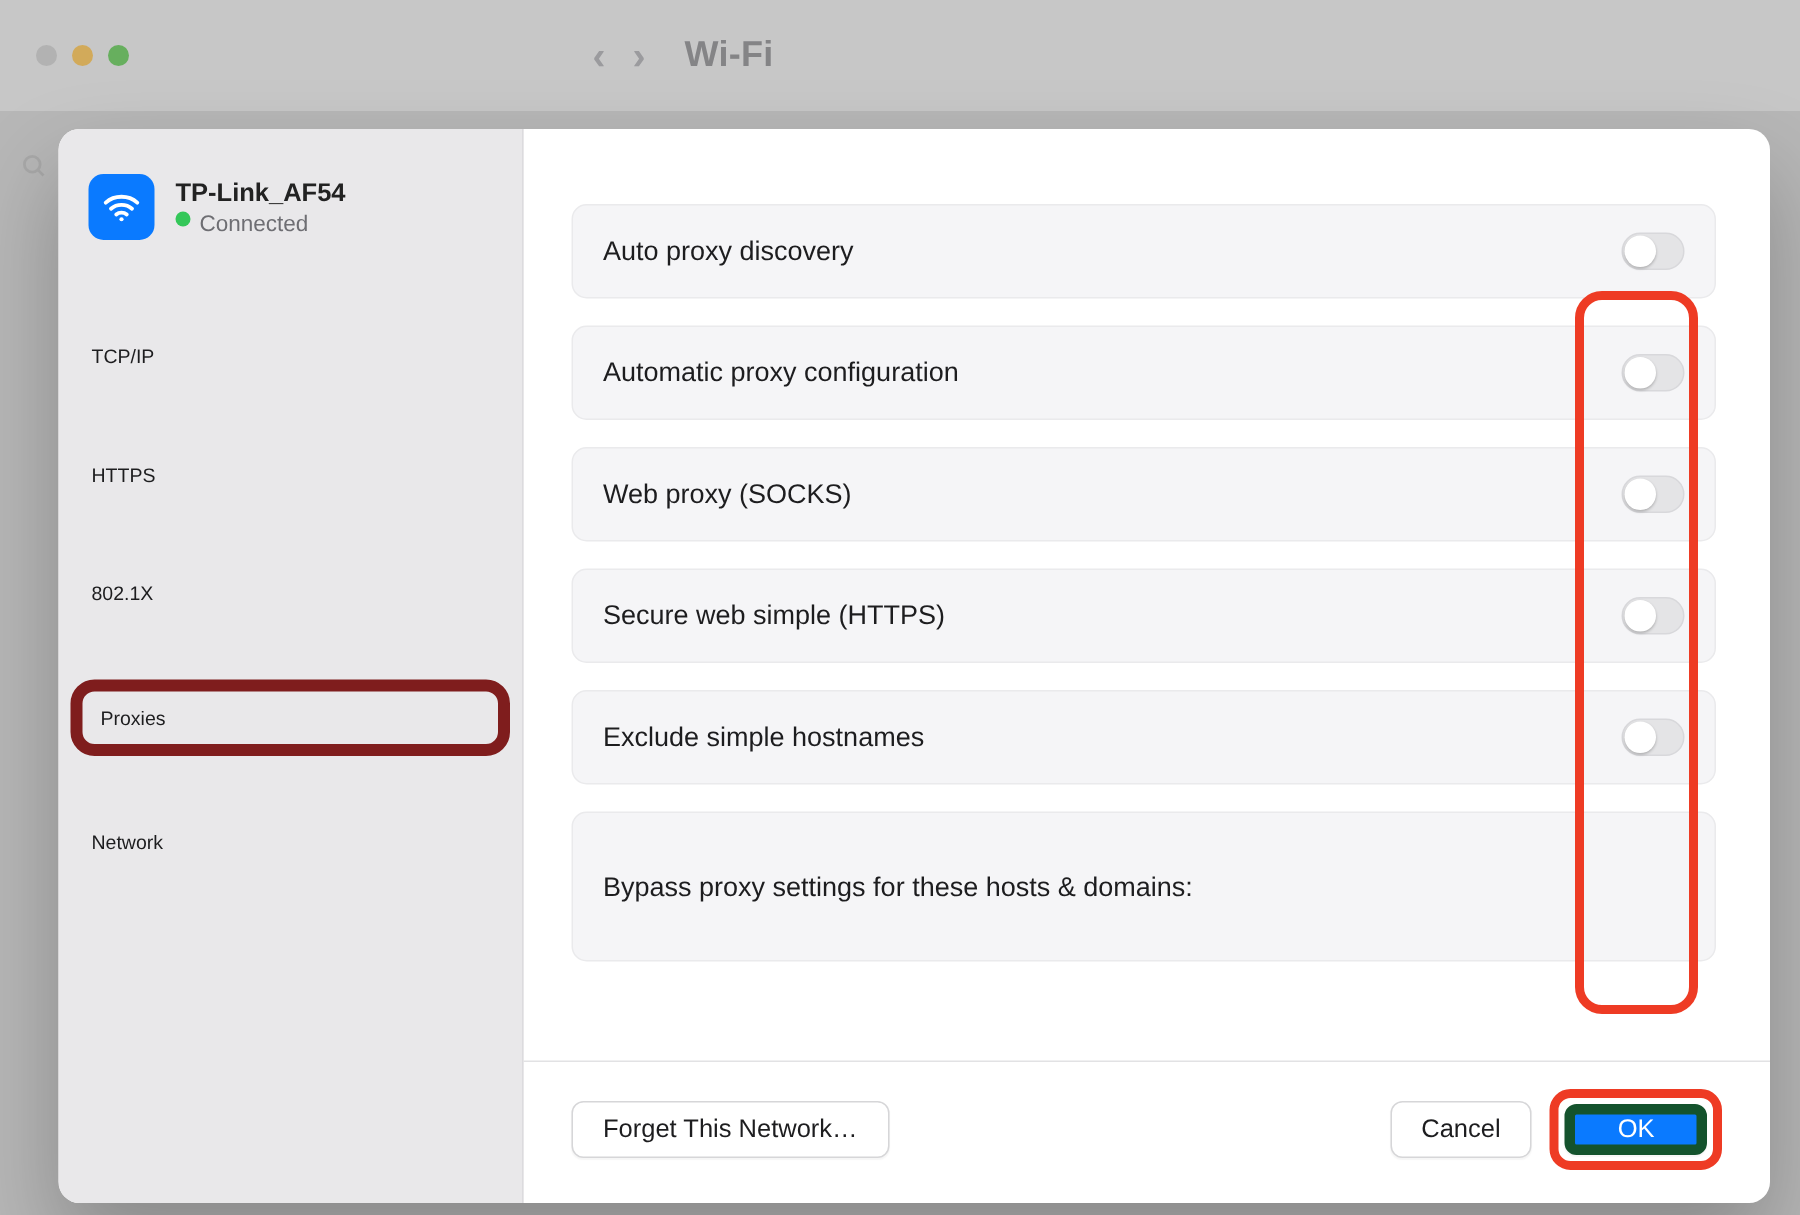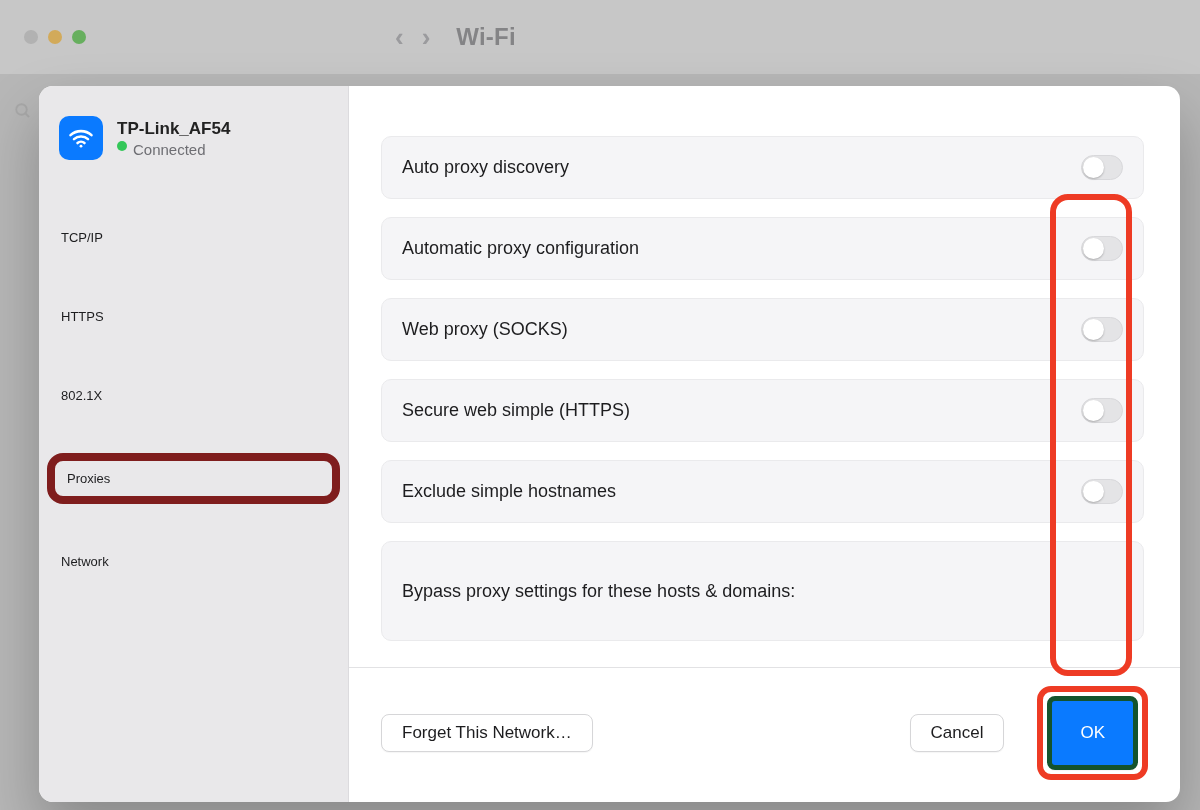--- a/index.html
+++ b/index.html
@@ -103,32 +103,32 @@
       width: 42px; height: 25px; background: #e4e4e6; border-radius: 25px;
       position: relative; border: 1px solid #d8d8db;
     }
     .switch .knob {
       position: absolute; left: 1px; top: 1px; width: 21px; height: 21px;
       background: #fff; border-radius: 50%; box-shadow: 0 1px 2px rgba(0,0,0,.25);
     }
 
     .footer {
       border-top: 1px solid #e2e2e4; padding: 18px 32px 22px 32px;
-      display: flex; align-items: center; gap: 33px;
+      display: flex; align-items: center; gap: 12px;
     }
     .footer .spacer { flex: 1; }
 
     .btn {
       font-size: 17px; padding: 8px 20px; border-radius: 8px;
       background: #fff; border: 1px solid #d6d6d8; color: #1d1d1f;
       box-shadow: 0 1px 1px rgba(0,0,0,.04);
     }
     .btn.primary {
-      background: #0a7aff; color: #fff; border: 5px solid #14532d;
-      padding: 22px 28px; font-weight: 500;
+      background: #0a7aff; color: #fff; border: 7px solid #14532d;
+      padding: 0 28px; font-weight: 500;
     }
     .ok-outline {
       border: 6px solid #ee3b24; border-radius: 14px; padding: 4px;
       display: inline-flex;
     }
 
     .chevron { font-size: 26px; font-weight: 600; color: #a9a9ad; }
   </style>
 </head>
 <body>

